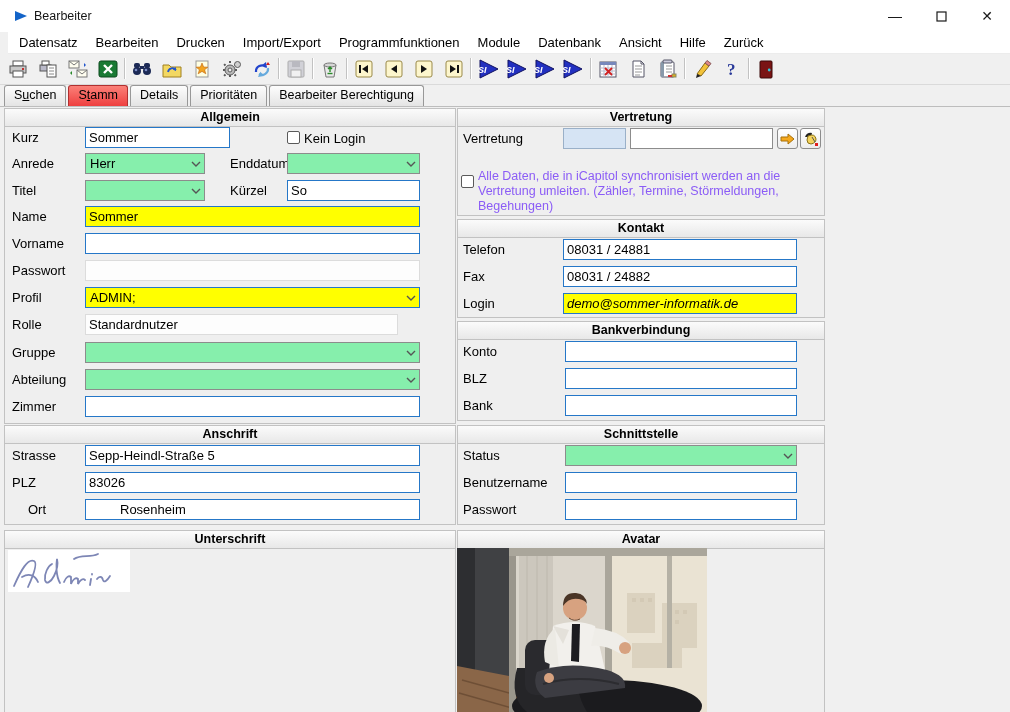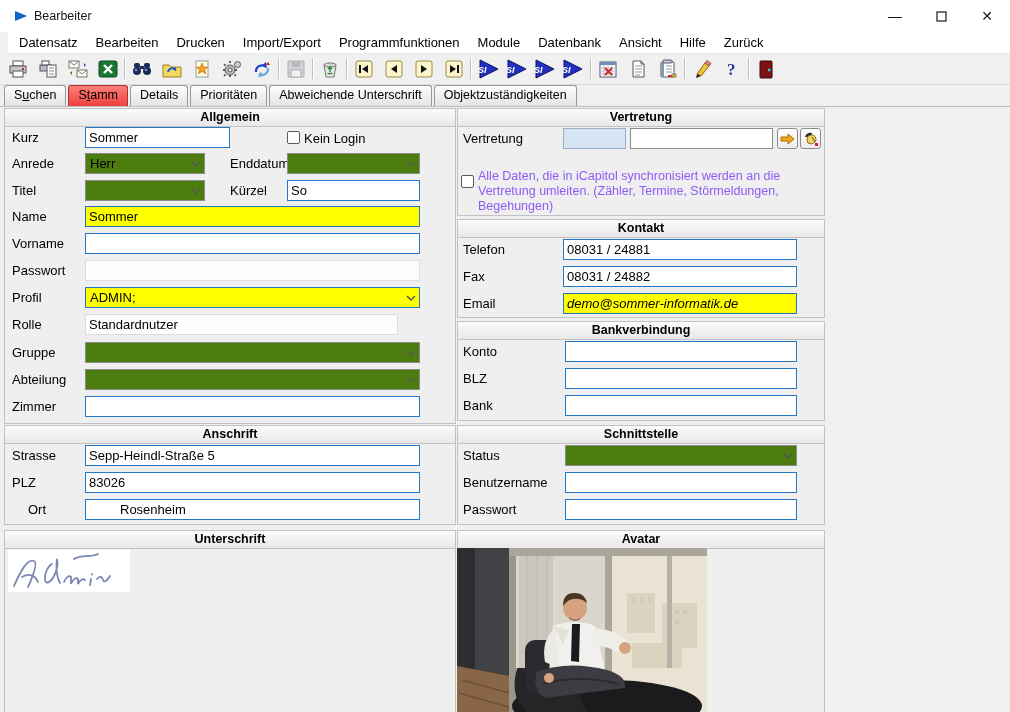--- a/index.html
+++ b/index.html
@@ -34,21 +34,21 @@
   
   .group{position:absolute;border:1px solid #c2c2c2;background:#efefef;box-sizing:border-box;}
   .group-header{height:17px;background:linear-gradient(#fbfbfb,#e8e8e8);border-bottom:1px solid #c2c2c2;
                 text-align:center;font-weight:bold;font-size:12.5px;line-height:17px;color:#000;}
   
   .flabel{position:absolute;font-size:13px;line-height:21px;color:#000;white-space:nowrap;}
   .tin{position:absolute;height:21px;border:1px solid #2577c8;background:#fff;font-size:13px;
        font-family:"Liberation Sans",sans-serif;padding:0 3px;box-sizing:border-box;outline:none;}
   .tin.flat{border:1px solid #dcdcdc;background:#fdfdfd;}
   .tin.yellow{background:#ffff00;}
-  .combo{position:absolute;height:21px;border:1px solid #8c8c8c;background:#4d7c0f;box-sizing:border-box;
+  .combo{position:absolute;height:21px;border:1px solid #8c8c8c;background:#86efac;box-sizing:border-box;
          font-size:13px;line-height:19px;padding:0 18px 0 4px;color:#000;}
   .combo.blue{border-color:#2577c8;}
   .combo.yellow{background:#ffff00;}
   .combo svg{position:absolute;right:3px;top:6px;}
   .chk{position:absolute;width:13px;height:13px;border:1px solid #5a5a5a;background:#fff;border-radius:2px;box-sizing:border-box;}
   .chklabel{position:absolute;font-size:13px;color:#000;}
   .sqbtn{position:absolute;width:21px;height:21px;background:linear-gradient(#ffffff,#ededed);
          border:1px solid #8c8c8c;border-radius:3px;display:flex;align-items:center;justify-content:center;box-sizing:border-box;}
   .wrap-text{position:absolute;font-size:12.5px;line-height:15px;color:#8b5cf6;}
   .sig-box{position:absolute;background:#ffffff;}
@@ -290,22 +290,21 @@
         <circle cx="13.2" cy="11" r="1.4" fill="#35c8d8"></circle>
       </svg>
   </span>
 </div>
 
 <div class="tabbar">
   <span class="tab"><span>S</span><span class="accel">u</span><span>chen</span></span>
   <span class="tab active"><span>S</span><span class="accel">t</span><span>amm</span></span>
   <span class="tab"><span>Details</span></span>
   <span class="tab"><span>Prioritäten</span></span>
-  <span class="tab"><span>Abweichende Unterschrift</span></span>
-  <span class="tab"><span>Objektzuständigkeiten</span></span>
+  <span class="tab"><span>Bearbeiter Berechtigung</span></span>
 </div>
 <div class="page-top-line"></div>
 
 <div class="group" style="left:4px;top:108px;width:452px;height:316px;">
   <div class="group-header">Allgemein</div>
 </div>
 <span class="flabel" style="left:12px;top:127px;">Kurz</span>
 <input class="tin" style="left: 85px; top: 127px; width: 145px;" value="Sommer">
 <span class="chk" style="left:287px;top:131px;"></span>
 <span class="chklabel" style="left:304px;top:131px;">Kein Login</span>
@@ -378,21 +377,21 @@
 <span class="chk" style="left:461px;top:175px;"></span>
 <span class="wrap-text" style="left:478px;top:169px;width:342px;">Alle Daten, die in iCapitol synchronisiert werden an die Vertretung umleiten. (Zähler, Termine, Störmeldungen, Begehungen)</span>
 
 <div class="group" style="left:457px;top:219px;width:368px;height:99px;">
   <div class="group-header">Kontakt</div>
 </div>
 <span class="flabel" style="left:463px;top:239px;">Telefon</span>
 <input class="tin" style="left: 563px; top: 239px; width: 234px;" value="08031 / 24881">
 <span class="flabel" style="left:463px;top:266px;">Fax</span>
 <input class="tin" style="left: 563px; top: 266px; width: 234px;" value="08031 / 24882">
-<span class="flabel" style="left:463px;top:293px;">Email</span>
+<span class="flabel" style="left:463px;top:293px;">Login</span>
 <input class="tin yellow" style="left: 563px; top: 293px; width: 234px; font-style: italic;" value="demo@sommer-informatik.de">
 
 <div class="group" style="left:457px;top:321px;width:368px;height:100px;">
   <div class="group-header">Bankverbindung</div>
 </div>
 <span class="flabel" style="left:463px;top:341px;">Konto</span>
 <input class="tin" style="left: 565px; top: 341px; width: 232px;" value="">
 <span class="flabel" style="left:463px;top:368px;">BLZ</span>
 <input class="tin" style="left: 565px; top: 368px; width: 232px;" value="">
 <span class="flabel" style="left:463px;top:395px;">Bank</span>

